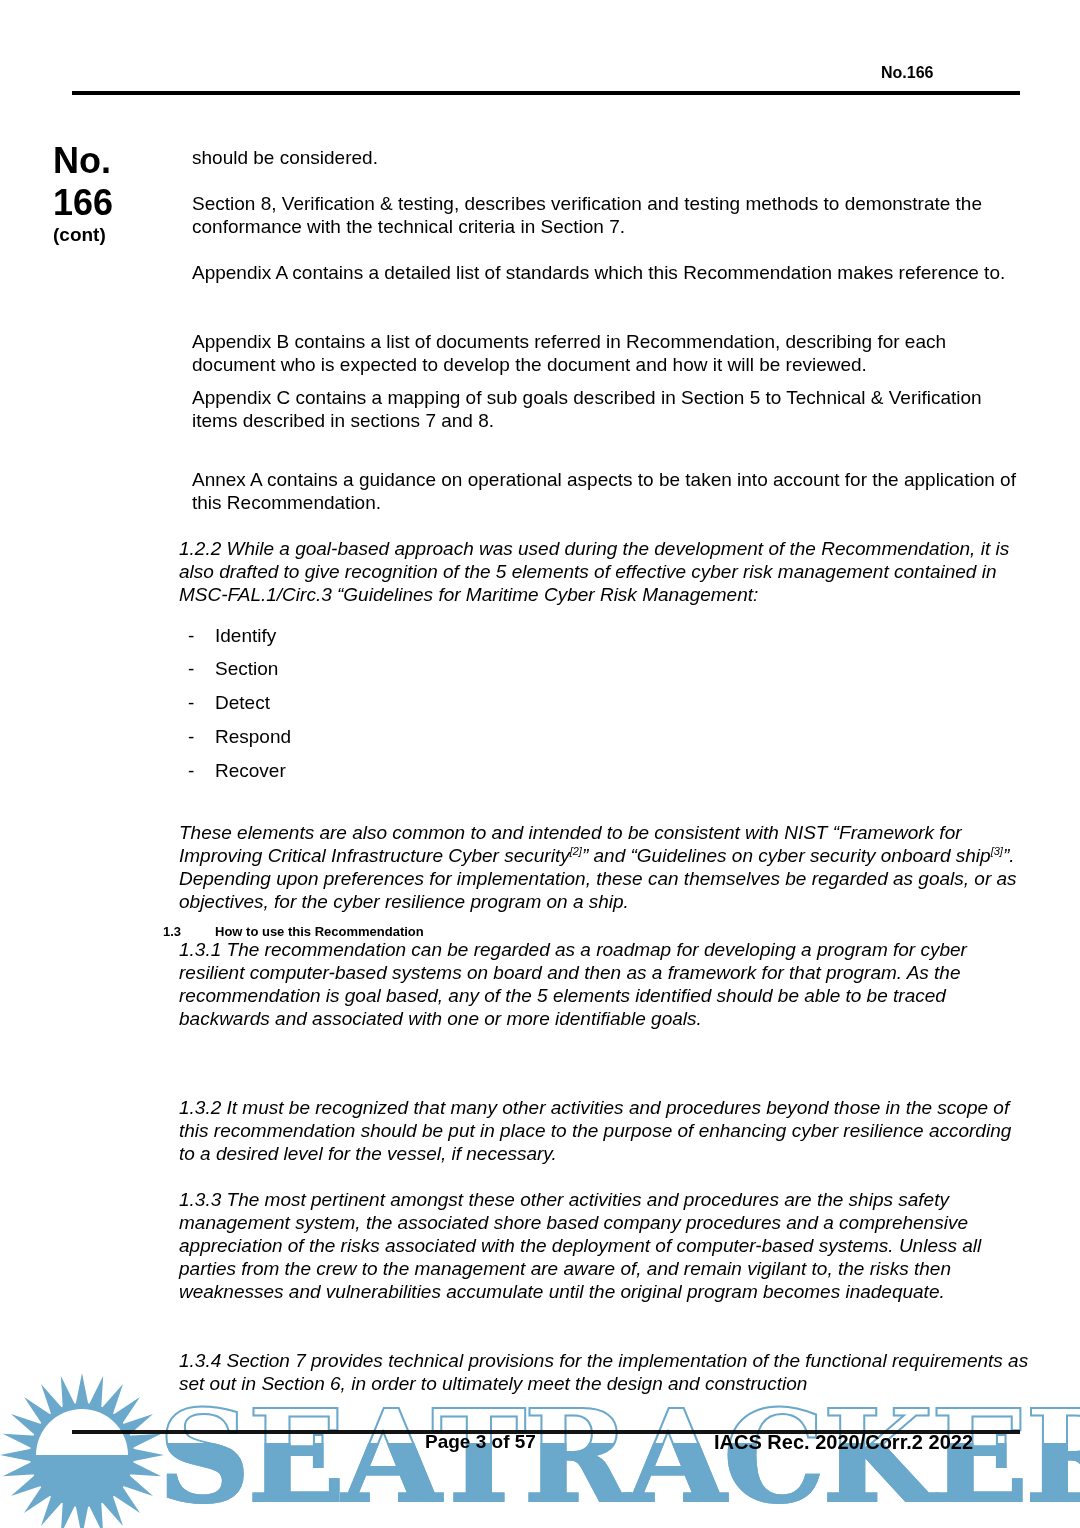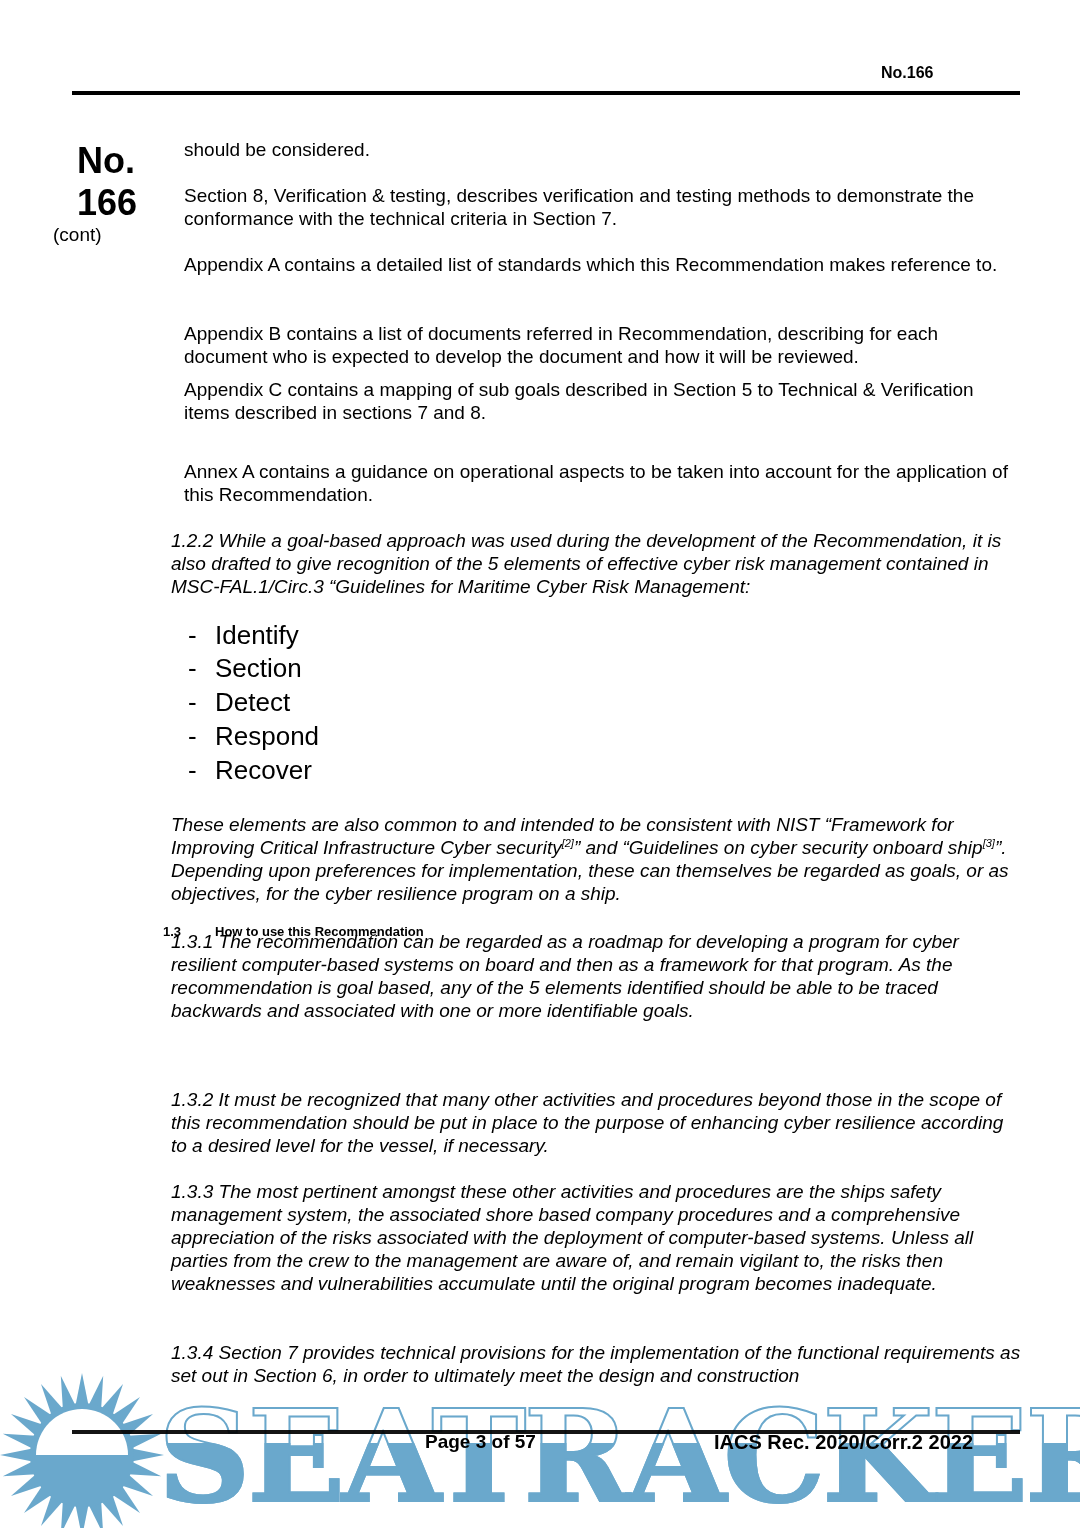--- a/index.html
+++ b/index.html
@@ -12,31 +12,31 @@
       font-size: 16px; font-weight: bold;
     }
     .header-rule {
       position: absolute; top: 91px; left: 72px; width: 948px; height: 4px;
       background: #000;
     }
     .side-label {
       position: absolute; top: 140px; left: 53px; width: 90px;
     }
     .side-label .big {
-      font-size: 36px; font-weight: bold; line-height: 42px; display: block; margin-left: 24px;
+      font-size: 36px; font-weight: bold; line-height: 42px; display: block;
     }
     .side-label .small {
-      font-size: 19px; line-height: 22px; display: block;
+      font-size: 19px; line-height: 22px; display: block; font-weight: bold;
     }
     .para {
-      position: absolute; font-size: 19px; line-height: 23px; margin: 8px;
+      position: absolute; font-size: 19px; line-height: 23px; margin: 16px;
     }
     .indent { left: 176px; width: 830px; }
     .main { left: 163px; width: 850px; font-style: italic; }
-    .list-item { position: absolute; left: 188px; font-size: 26px; line-height: 23px; }
+    .list-item { position: absolute; left: 188px; font-size: 19px; line-height: 23px; }
     .list-item .dash { display: inline-block; width: 27px; }
     .heading {
       position: absolute; left: 163px; font-size: 13px; font-weight: bold; line-height: 23px;
     }
     .heading .num { display: inline-block; width: 52px; }
     sup { font-size: 11px; line-height: 0; vertical-align: 7px; }
 
     
     .footer-rule {
       position: absolute; top: 1430px; left: 72px; width: 948px; height: 4px;

